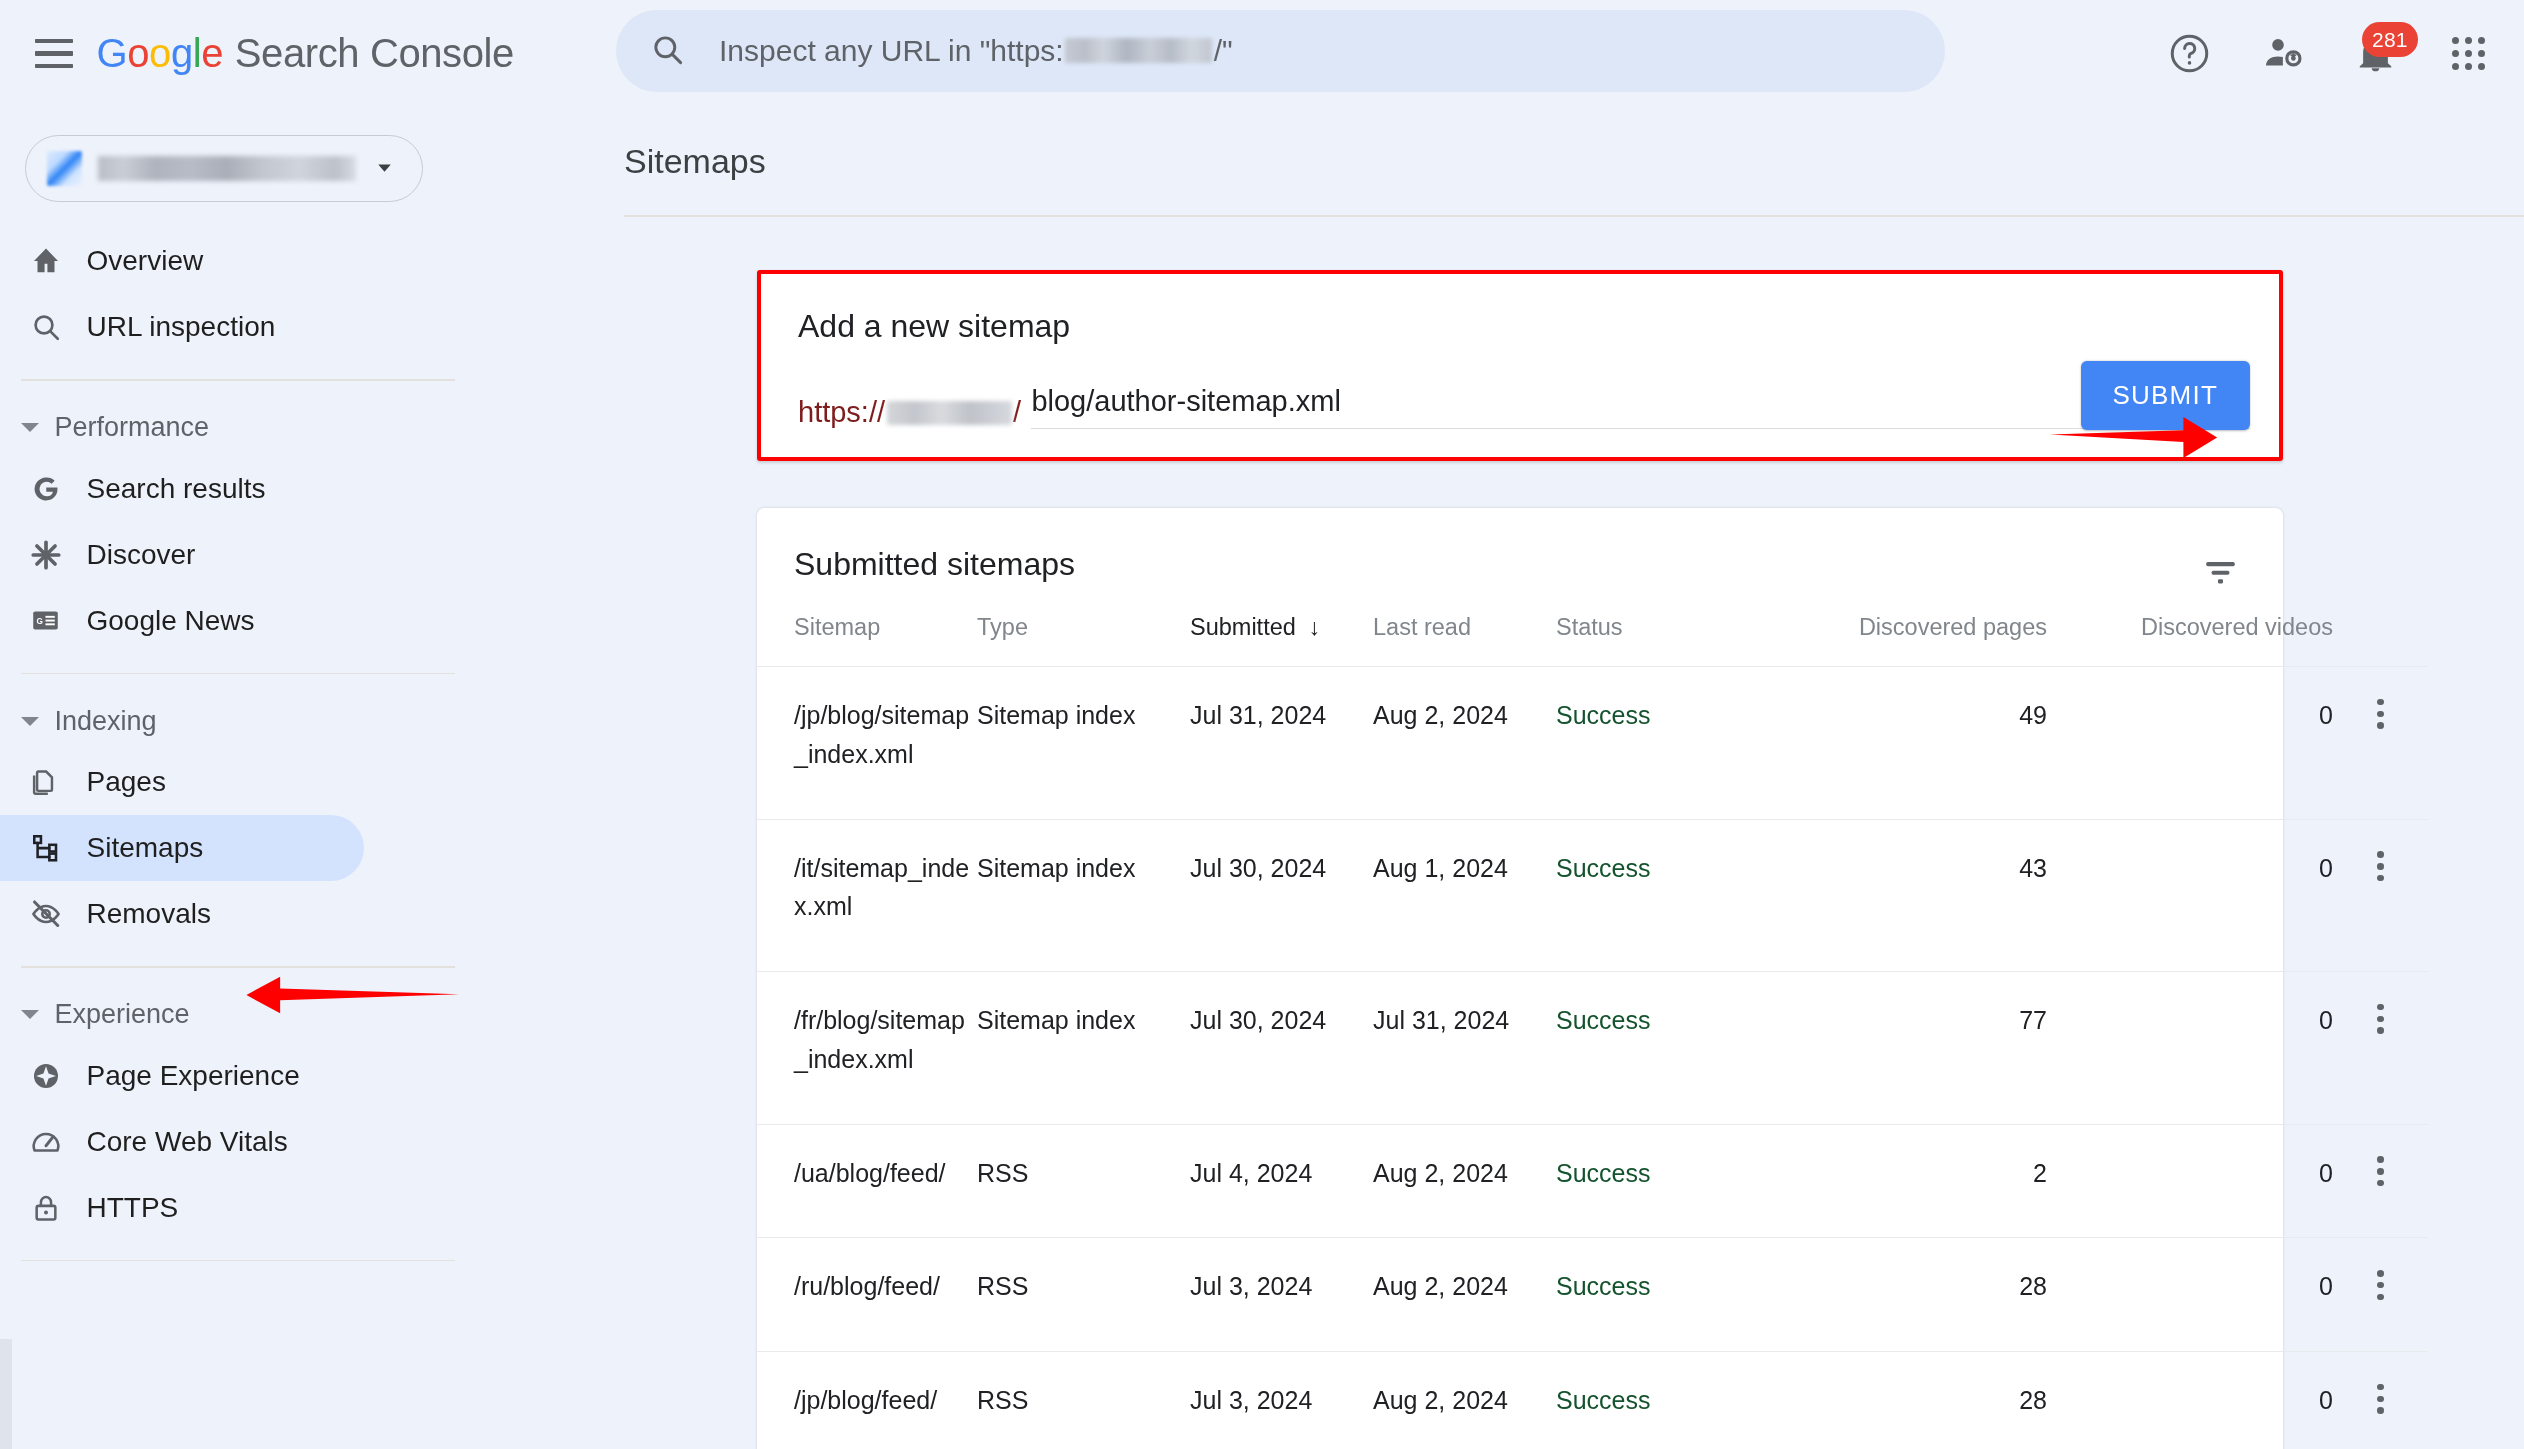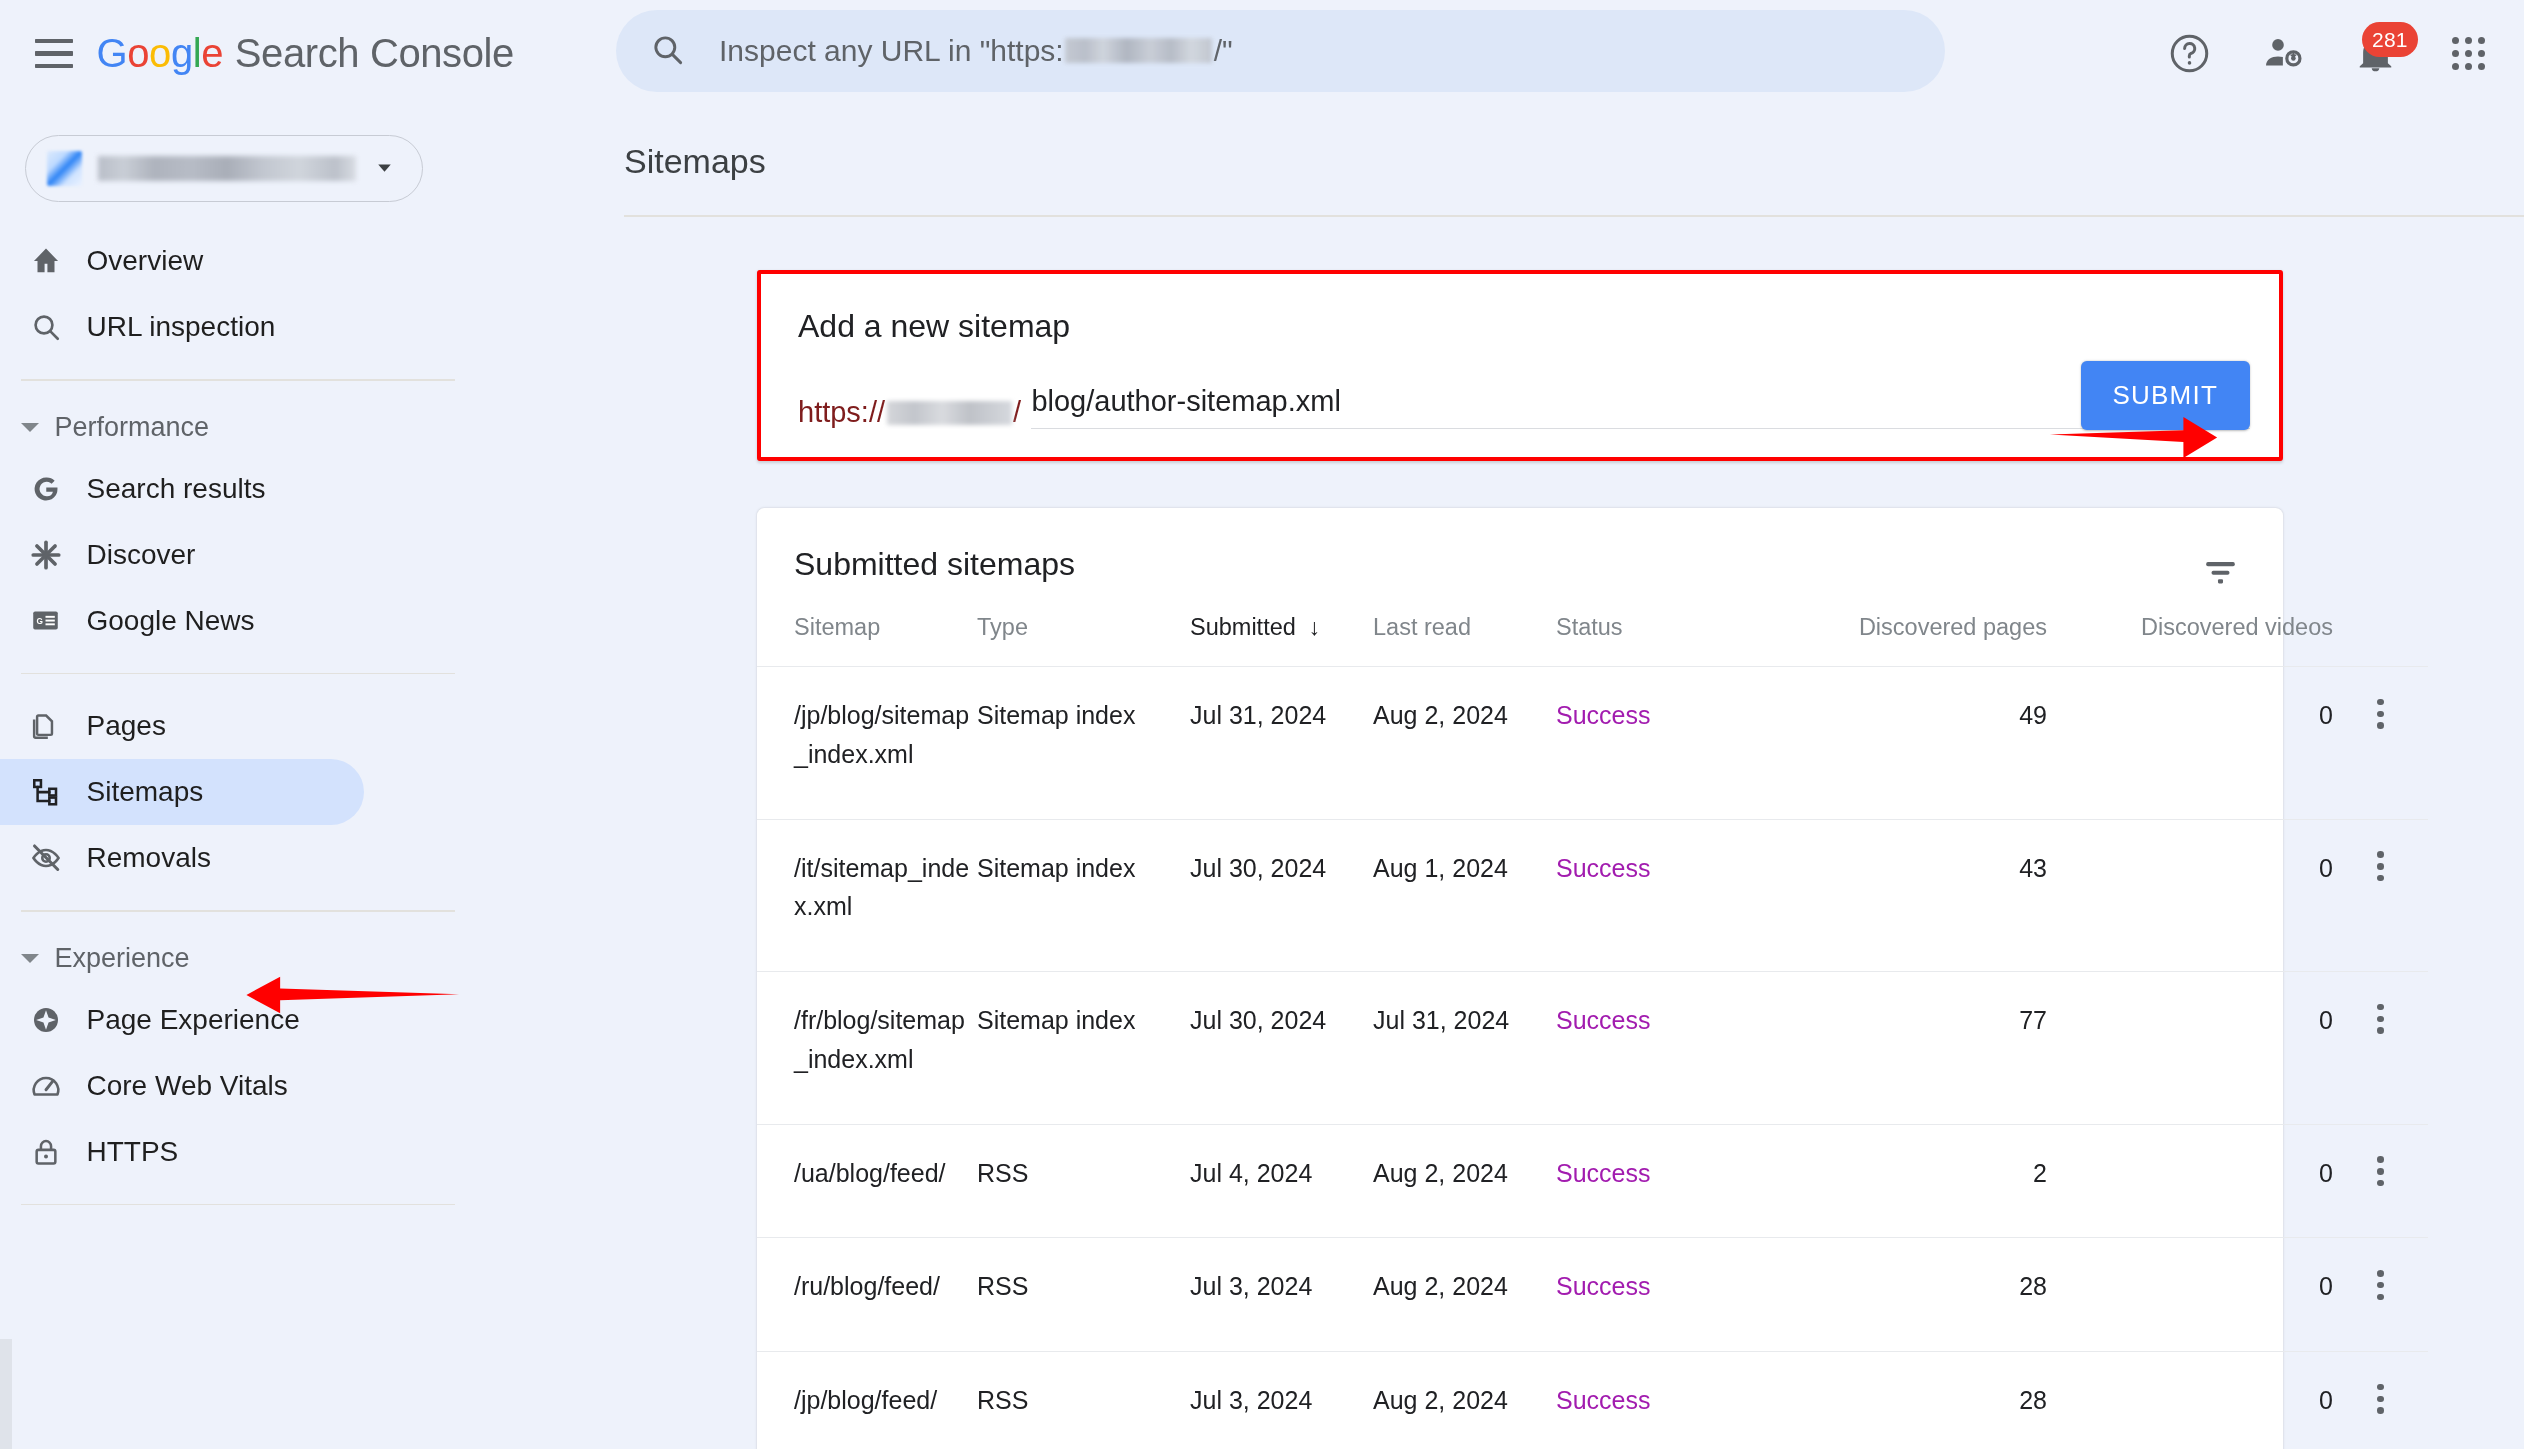--- a/index.html
+++ b/index.html
@@ -154,21 +154,21 @@
     font-weight: 400; font-size: 23.5px; color: #80868b; text-align: left;
     padding: 0 0 25px 0; vertical-align: top; white-space: nowrap;
   }
   th.sorted { color: #202124; }
   th.num { text-align: right; }
   td {
     font-size: 25px; color: #202124; padding: 29px 0 45px 0; vertical-align: top;
     border-top: 1.5px solid #e8eaed; word-break: break-all; line-height: 1.55;
   }
   td.num { text-align: right; word-break: normal; }
-  .status-ok { color: #a21caf; }
+  .status-ok { color: #14532d; }
   .kebab { display: flex; flex-direction: column; align-items: center; gap: 5.1px; cursor: pointer; padding-top: 2.9px; }
   .kebab i { width: 6.6px; height: 6.6px; border-radius: 50%; background: #5f6368; display: block; }
 
   
   .c-sitemap { width: 220px; padding-left: 37px !important; }
   .c-type { width: 213px; margin-top: 36px; }
   .c-sub { width: 183px; }
   .c-read { width: 183px; }
   .c-status { width: 205px; }
   .c-pages { width: 286px; }
@@ -326,20 +326,24 @@
           <rect x="12" y="8.4" width="7.2" height="1.5" fill="#fff"></rect>
           <rect x="12" y="11.3" width="7.2" height="1.5" fill="#fff"></rect>
           <rect x="12" y="14.2" width="7.2" height="1.5" fill="#fff"></rect>
         </svg>
       </span>
       <span class="nav-label">Google News</span>
     </div>
 
     <div class="nav-sep"></div>
 
+    <div class="nav-group">
+      <span class="tri"></span>
+      <span class="nav-group-label">Indexing</span>
+    </div>
 
     <div class="nav-item">
       <span class="nav-ico">
         <svg width="31" height="31" viewBox="0 0 24 24" fill="none" stroke="#5f6368" stroke-width="1.9">
           <path d="M6.5 3.5h6L17 8v9.5a1 1 0 0 1-1 1H6.5a1 1 0 0 1-1-1v-13a1 1 0 0 1 1-1z" fill="none"></path>
           <path d="M3.2 6.5v13.2a1 1 0 0 0 1 1h9.6"></path>
         </svg>
       </span>
       <span class="nav-label">Pages</span>
     </div>

